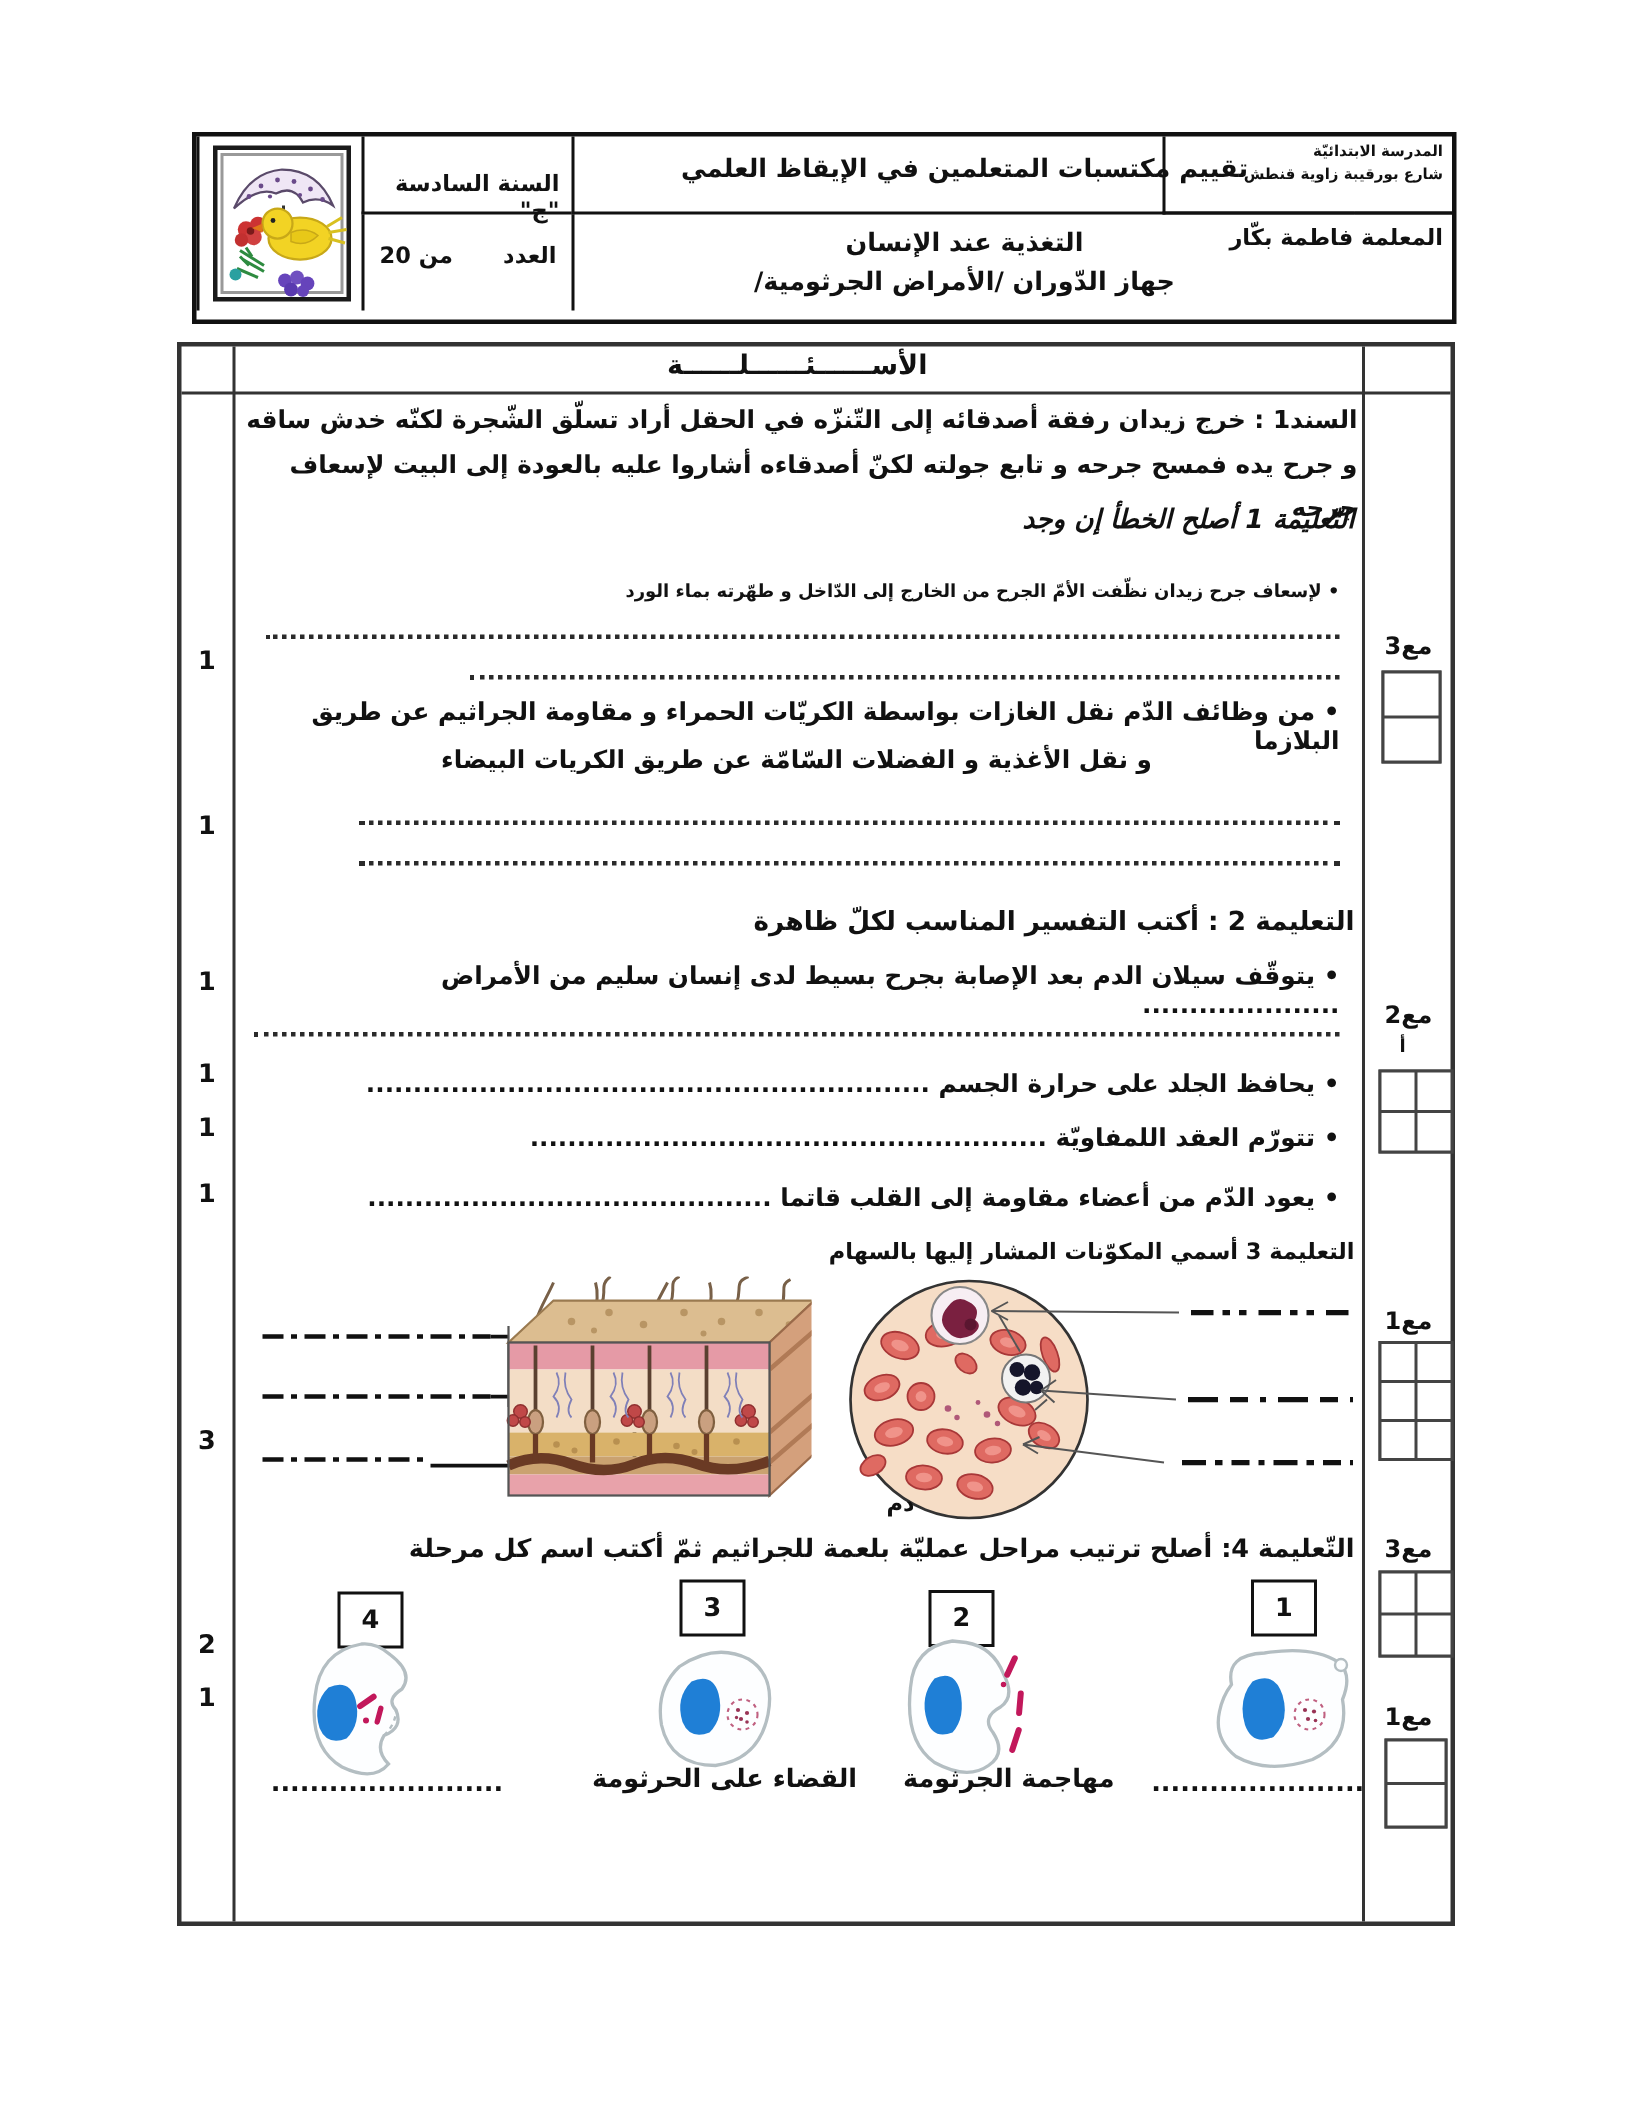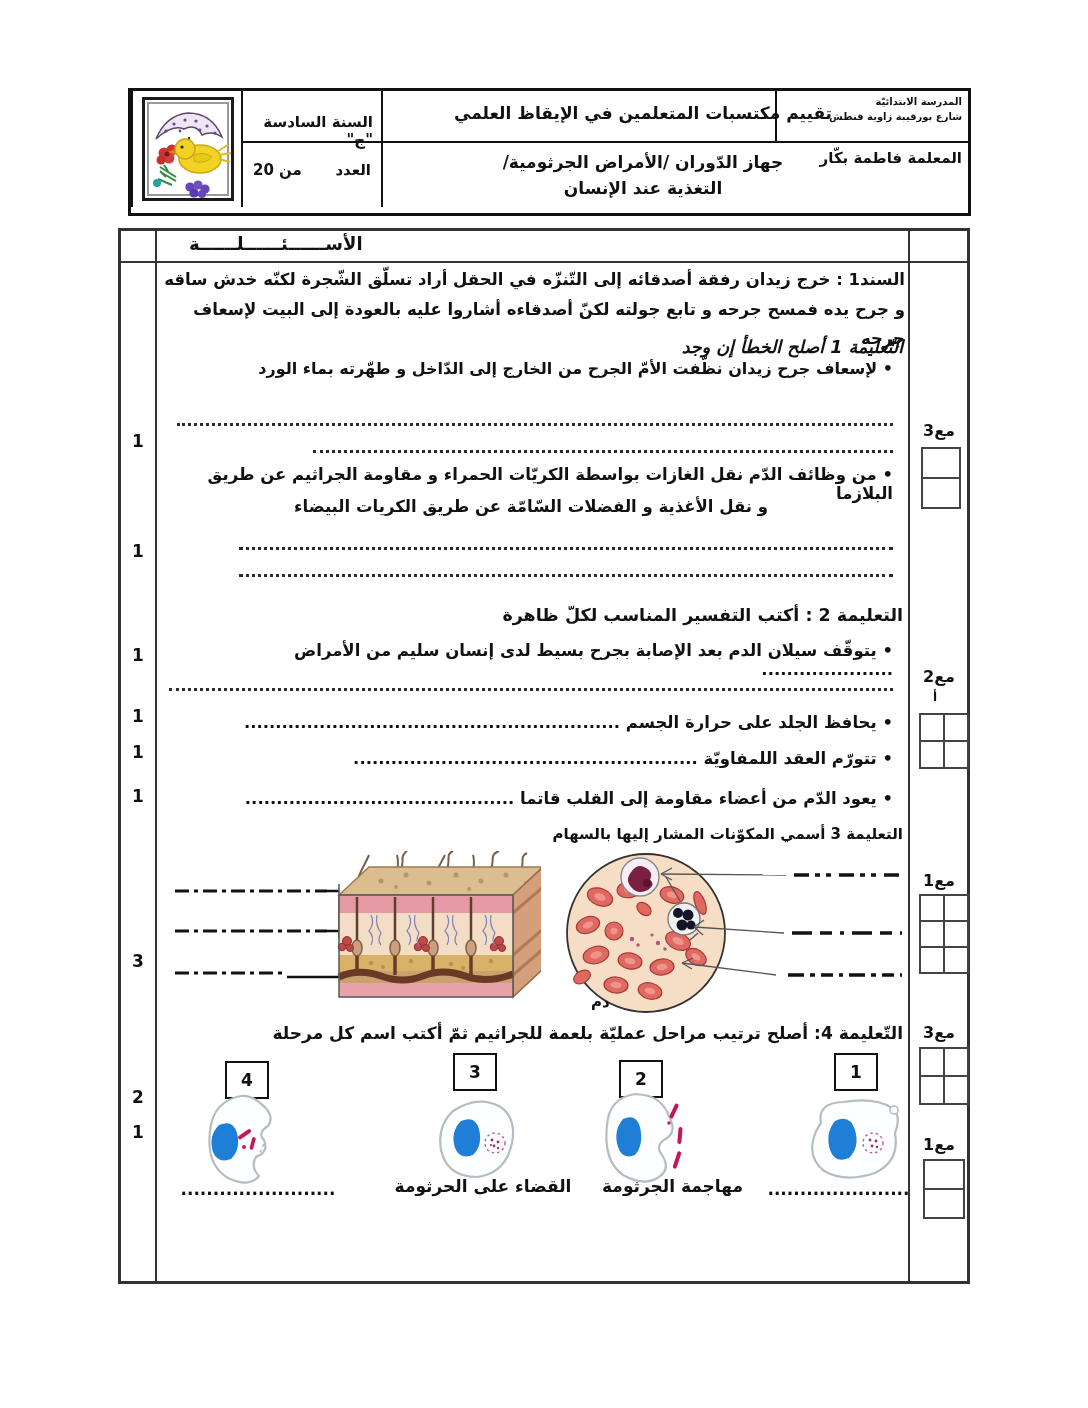--- a/index.html
+++ b/index.html
@@ -105,48 +105,48 @@
         <span class="b">العدد</span>
         <span class="b">من 20</span>
       </div>
     </div>
 
     <div class="cell br bb" style="left:250px;top:0;width:522px;height:52px;">
       <div class="ar xb" style="position:absolute;left:0;right:0;top:12px;text-align:center;font-size:17px;">تقييم مكتسبات المتعلمين في الإيقاظ العلمي</div>
     </div>
     <div class="cell br" style="left:250px;top:52px;width:522px;height:64px;">
       <div class="ar xb" style="position:absolute;left:0;right:0;top:6px;text-align:center;font-size:17px;line-height:1.55;">
+        <div>التغذية عند الإنسان</div>
         <div>جهاز الدّوران /الأمراض الجرثومية/</div>
-        <div>التغذية عند الإنسان</div>
       </div>
     </div>
 
     <div class="cell bb" style="left:772px;top:0;width:65px;height:52px;"></div>
     <div class="cell" style="left:772px;top:0;width:0;height:0;"></div>
     <div class="ar b" style="position:absolute;left:655px;top:4px;width:176px;font-size:10px;line-height:1.45;">
       <div>المدرسة الابتدائيّة</div>
       <div>شارع بورقيبة زاوية قنطش</div>
     </div>
     <div class="ar b" style="position:absolute;left:655px;top:58px;width:176px;font-size:15px;">المعلمة فاطمة بكّار</div>
     <div class="cell bb" style="left:644px;top:0;width:193px;height:52px;border-left:2px solid #111;"></div>
   </div>
 
   <div class="abs main" style="left:118px;top:228px;width:852px;height:1056px;">
 
     <div class="vline" style="left:34px;"></div>
     <div class="vline" style="left:787px;"></div>
 
     <div class="titlerow">
-      <div class="xb" style="position:absolute;left:34px;width:753px;top:2px;text-align:left;font-size:18px;direction:rtl;margin-left:34px;">الأســــــئــــــلــــــة</div>
+      <div class="xb" style="position:absolute;left:34px;width:753px;top:2px;text-align:center;font-size:18px;direction:rtl;">الأســــــئــــــلــــــة</div>
     </div>
 
     <div class="abs ar b" style="left:40px;top:34px;width:744px;font-size:16.5px;line-height:1.8;">السند1 :  خرج زيدان رفقة أصدقائه إلى التّنزّه في الحقل أراد تسلّق الشّجرة لكنّه خدش ساقه و جرح يده فمسح جرحه و تابع جولته لكنّ أصدقاءه أشاروا عليه بالعودة إلى البيت لإسعاف جرحه</div>
 
     <div class="abs ar xb" style="left:42px;top:106px;width:740px;font-size:17.5px;font-style:italic;">التّعليمة 1 أصلح الخطأ إن وجد</div>
-    <div class="abs blt b" style="left:42px;top:128px;width:730px;font-size:16px;">لإسعاف جرح زيدان نظّفت الأمّ الجرح من الخارج إلى الدّاخل و طهّرته  بماء الورد</div>
+    <div class="abs blt b" style="left:42px;top:156px;width:730px;font-size:12px;">لإسعاف جرح زيدان نظّفت الأمّ الجرح من الخارج إلى الدّاخل و طهّرته  بماء الورد</div>
     <div class="dotline" style="left:56px;top:192px;width:716px;"></div>
     <div class="dotline" style="left:192px;top:219px;width:580px;"></div>
     <div class="abs blt b" style="left:42px;top:234px;width:730px;font-size:16.5px;">من وظائف الدّم نقل الغازات بواسطة الكريّات الحمراء و مقاومة الجراثيم عن طريق البلازما</div>
     <div class="abs ar b" style="left:60px;top:266px;width:700px;text-align:center;font-size:16.5px;">و نقل الأغذية و الفضلات السّامّة عن طريق الكريات البيضاء</div>
     <div class="dotline" style="left:118px;top:316px;width:654px;"></div>
     <div class="dotline" style="left:118px;top:343px;width:654px;"></div>
 
     <div class="abs ar xb" style="left:42px;top:374px;width:740px;font-size:17.5px;">التعليمة 2 : أكتب التفسير المناسب لكلّ ظاهرة</div>
     <div class="abs blt b" style="left:42px;top:410px;width:730px;font-size:16.5px;">يتوقّف سيلان الدم بعد الإصابة بجرح بسيط لدى إنسان سليم من الأمراض .....................</div>
     <div class="dotline" style="left:48px;top:457px;width:724px;"></div>

